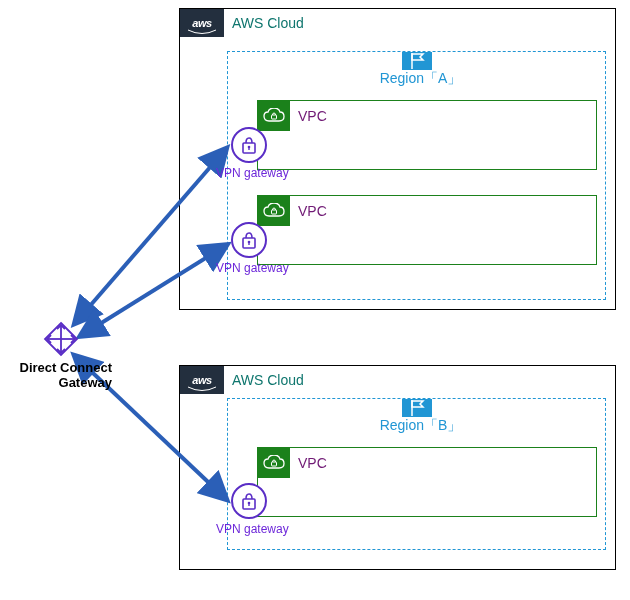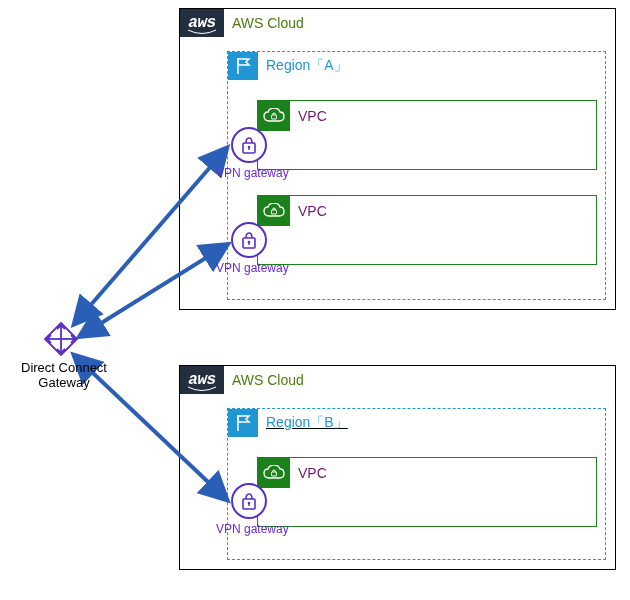--- a/index.html
+++ b/index.html
@@ -1,35 +1,35 @@
 <!DOCTYPE html>
 <html><head>
 <meta charset="utf-8">
 <style>
   * { box-sizing: border-box; margin: 0; padding: 0; }
   body { font-family: Arial, Helvetica, sans-serif; width: 630px; height: 600px; position: relative; background: #fff; }
   .diagram { position: relative; width: 100%; height: 100%; }
   .cloud-box { position: absolute; border: 1.5px solid #000; background: #fff; }
   .cloud-header { position: relative; height: 28px; display: flex; align-items: center; padding: 0; }
   .aws-logo-box { background: #232f3e; color: #fff; width: 44px; height: 28px; display: flex; align-items: center; justify-content: center; font-size: 12px; font-weight: bold; position: relative; }
-  .aws-logo-text { font-family: Liberation Mono, monospace; font-style: italic; font-size: 16px; letter-spacing: -0.5px; }
+  .aws-logo-text { font-family: Liberation Sans, sans-serif; font-style: italic; font-size: 11px; letter-spacing: -0.5px; }
   .aws-swoosh { position: absolute; bottom: 2px; left: 8px; width: 28px; height: 6px; }
-  .cloud-title { margin-left: 8px; font-size: 14px; color: #4d7c0f; }
+  .cloud-title { margin-left: 8px; font-size: 14px; color: #0f766e; }
   .region-box { position: absolute; border: 1.5px dashed #2196d4; }
-  .region-header { position: relative; height: 28px; display: flex; align-items: center; }
+  .region-header { position: relative; height: 28px; display: flex; align-items: center; flex-direction: column; }
   .region-icon { width: 30px; height: 28px; background: #2196d4; display: flex; align-items: center; justify-content: center; }
   .region-title { margin-left: 8px; font-size: 14px; color: #2196d4; }
   .vpc-box { position: absolute; border: 1.5px solid #1b811b; }
   .vpc-header { position: relative; height: 30px; display: flex; align-items: center; }
   .vpc-icon { width: 32px; height: 30px; background: #1b811b; display: flex; align-items: center; justify-content: center; }
   .vpc-title { margin-left: 8px; font-size: 14px; color: #701a75; }
   .vpn-gateway { position: absolute; width: 36px; height: 36px; border: 2px solid #5a2ec6; border-radius: 50%; background: #fff; display: flex; align-items: center; justify-content: center; z-index: 5; }
   .vpn-label { position: absolute; font-size: 12px; color: #6d28d9; white-space: nowrap; z-index: 5; }
   .dcg-icon { position: absolute; width: 38px; height: 38px; z-index: 5; }
-  .dcg-label { position: absolute; font-size: 13px; color: #000; text-align: center; z-index: 5; }
+  .dcg-label { position: absolute; font-size: 13px; color: #000; text-align: right; z-index: 5; font-weight: bold; }
   svg.arrows { position: absolute; top: 0; left: 0; width: 630px; height: 600px; pointer-events: none; z-index: 3; }
 </style>
 </head>
 <body>
 
 <div class="diagram">
 
   <div class="dcg-icon" style="left:42px; top:320px;">
     <svg width="38" height="38" viewBox="0 0 38 38">
       <path d="M19 3 L35 19 L19 35 L3 19 Z" fill="none" stroke="#5a2ec6" stroke-width="1.8"></path>
@@ -118,21 +118,21 @@
   <div class="cloud-box" style="left:179px; top:365px; width:437px; height:205px;">
     <div class="cloud-header">
       <div class="aws-logo-box">
         <span class="aws-logo-text">aws</span>
         <svg class="aws-swoosh" viewBox="0 0 28 6">
             <path d="M0 1 Q14 8 28 1" stroke="#fff" stroke-width="1" fill="none"></path>
           </svg>
       </div>
       <span class="cloud-title">AWS Cloud</span>
     </div>
-    <div class="region-box" style="left:47px; top:42px; width:379px; height:152px;text-decoration:underline;">
+    <div class="region-box" style="left:47px; top:32px; width:379px; height:152px;">
       <div class="region-header">
         <div class="region-icon">
           <svg width="16" height="18" viewBox="0 0 16 18">
             <line x1="3" y1="1" x2="3" y2="17" stroke="#fff" stroke-width="1.5"></line>
             <path d="M3 2 L14 2 L11 5 L14 8 L3 8 Z" fill="none" stroke="#fff" stroke-width="1.5"></path>
           </svg>
         </div>
         <span class="region-title">Region「B」</span>
       </div>
       <div class="vpc-box" style="left:29px; top:48px; width:340px; height:70px;">

